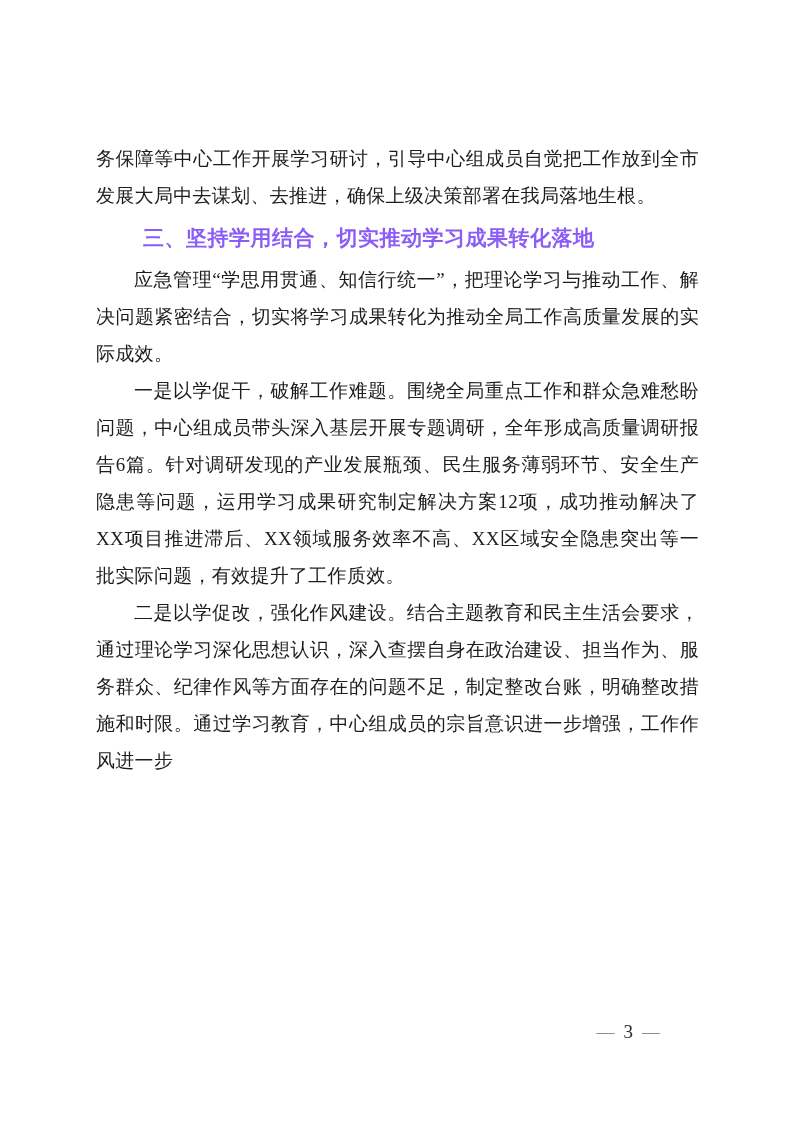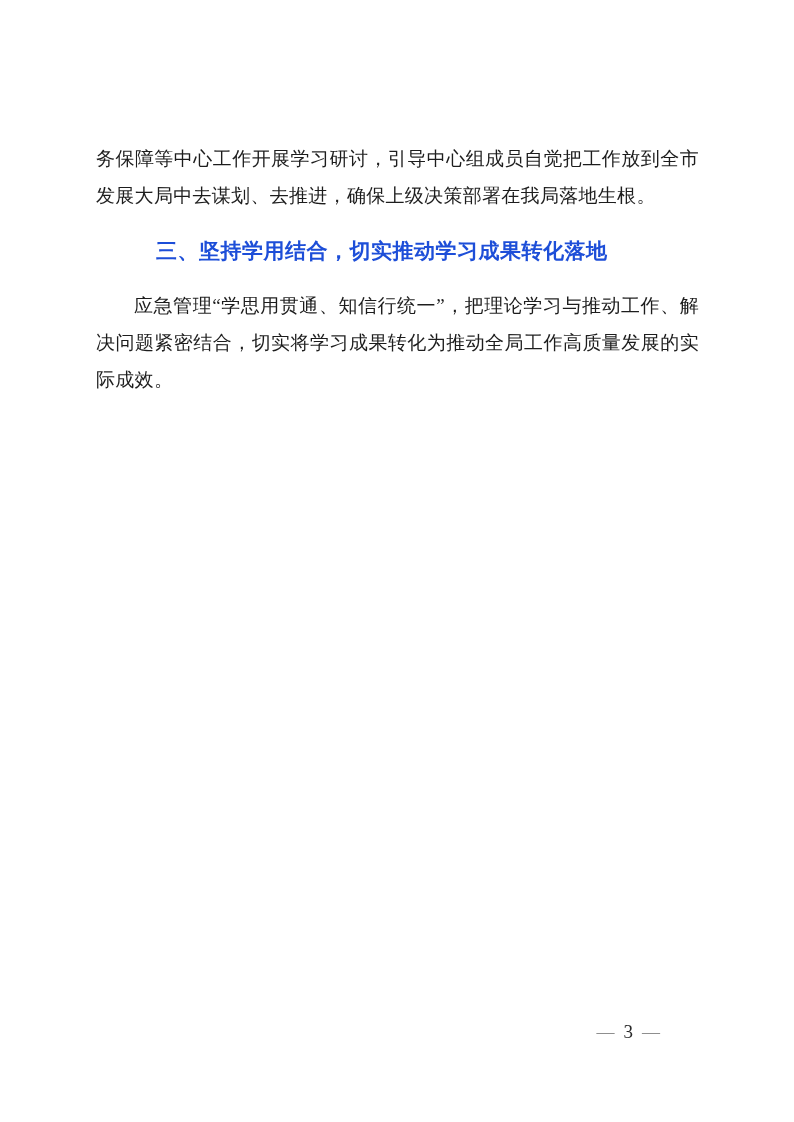--- a/index.html
+++ b/index.html
@@ -28,28 +28,28 @@
   }
   .para {
     margin: 0;
     padding: 0;
     text-indent: 2em;
   }
   .para.no-indent {
     text-indent: 0;
   }
   .heading {
-    margin: 18px;
+    margin: 5px;
     padding: 0;
     text-indent: 2em;
     font-family: "Liberation Sans", "DejaVu Sans", sans-serif;
     font-weight: 700;
     font-size: 21px;
     line-height: 37px;
-    color: #1d4ed8;
+    color: #8b5cf6;
     letter-spacing: 0.5px;
     text-align: left;
   }
   .page-footer {
     position: absolute;
     top: 1019px;
     right: 134px;
     display: flex;
     align-items: center;
     gap: 9px;
@@ -67,20 +67,22 @@
 </style>
 </head>
 <body>
 
 <div class="page">
 
   <main class="body-text">
     <p class="para no-indent">务保障等中心工作开展学习研讨，引导中心组成员自觉把工作放到全市发展大局中去谋划、去推进，确保上级决策部署在我局落地生根。</p>
     <h2 class="heading">三、坚持学用结合，切实推动学习成果转化落地</h2>
     <p class="para">应急管理“学思用贯通、知信行统一”，把理论学习与推动工作、解决问题紧密结合，切实将学习成果转化为推动全局工作高质量发展的实际成效。</p>
+    <p class="para">一是以学促干，破解工作难题。围绕全局重点工作和群众急难愁盼问题，中心组成员带头深入基层开展专题调研，全年形成高质量调研报告6篇。针对调研发现的产业发展瓶颈、民生服务薄弱环节、安全生产隐患等问题，运用学习成果研究制定解决方案12项，成功推动解决了XX项目推进滞后、XX领域服务效率不高、XX区域安全隐患突出等一批实际问题，有效提升了工作质效。</p>
+    <p class="para">二是以学促改，强化作风建设。结合主题教育和民主生活会要求，通过理论学习深化思想认识，深入查摆自身在政治建设、担当作为、服务群众、纪律作风等方面存在的问题不足，制定整改台账，明确整改措施和时限。通过学习教育，中心组成员的宗旨意识进一步增强，工作作风进一步</p>
   </main>
 
   <footer class="page-footer">
     <span class="dash">—</span>
     <span class="page-num">3</span>
     <span class="dash">—</span>
   </footer>
 
 </div>
 

